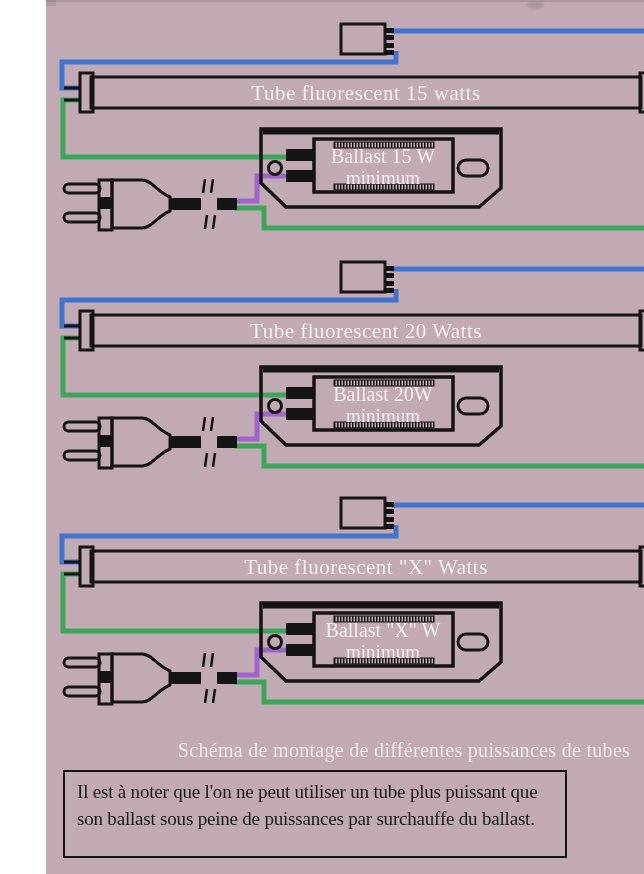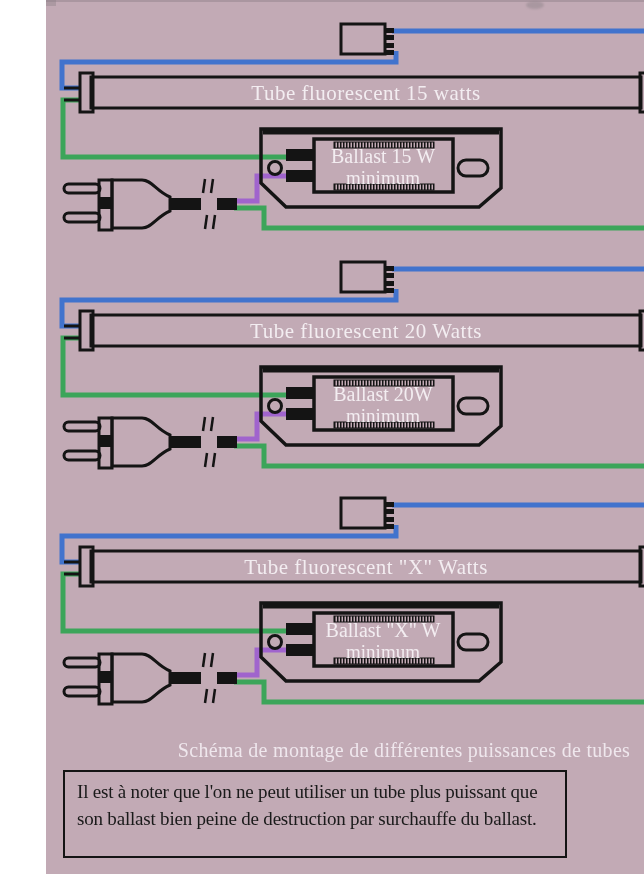--- a/index.html
+++ b/index.html
@@ -123,19 +123,19 @@
     <text class="ballast-label small" x="337" y="422">minimum</text>
 
     <text class="ballast-label" x="337" y="637">Ballast "X" W</text>
     <text class="ballast-label small" x="337" y="658">minimum</text>
   </svg>
 
   <div class="caption">Schéma de montage de différentes puissances de tubes</div>
 
   <div class="note-box">
     <div>Il est à noter que l'on ne peut utiliser un tube plus puissant que</div>
-    <div>son ballast bien peine de destruction par surchauffe du ballast.</div>
+    <div>son ballast sous peine de puissances par surchauffe du ballast.</div>
   </div>
 
   <div class="artifact topline"></div>
   <div class="artifact smudge"></div>
   <div class="artifact corner"></div>
 </div>
 
 </body></html>

